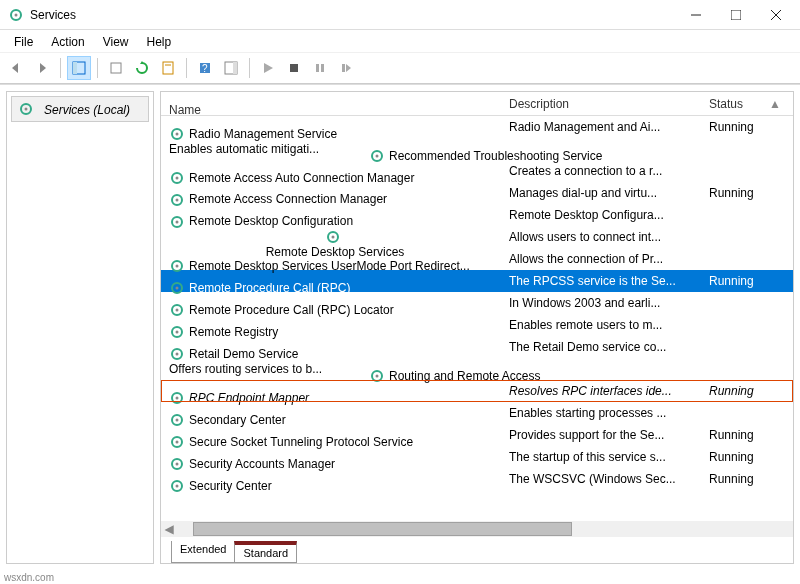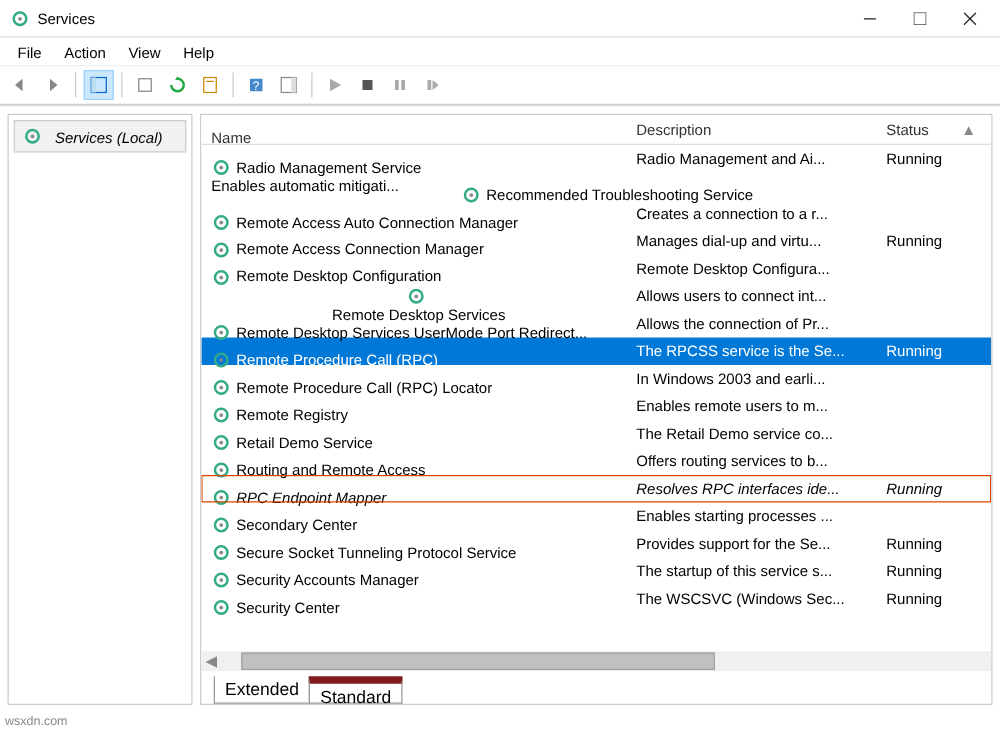--- a/index.html
+++ b/index.html
@@ -28,22 +28,22 @@
 .col-stat { width: 60px; }
 .rows { overflow-y: scroll; height: calc(100% - 24px - 16px); }
 .row { display: flex; align-items: center; height: 22px; padding: 0 4px; white-space: nowrap; }
 .row .cell { overflow: hidden; text-overflow: ellipsis; padding: 0 4px; }
 .row.selected { background: #0078d7; color: #fff; }
 .row.highlighted { outline: 1px solid #d40; outline-offset: -1px; font-style: italic; }
 .gearicon { width: 16px; height: 16px; flex-shrink: 0; margin-right: 4px; }
 .hscroll { height: 16px; background: #f0f0f0; display: flex; align-items: center; }
 .hscroll .thumb { height: 14px; background: #c0c0c0; border: 1px solid #a0a0a0; width: 60%; margin-left: 16px; }
 .tabs { display: flex; height: 22px; padding-left: 10px; margin-top: 4px; }
-.tab { padding: 2px 8px; border: 1px solid #999; border-top: none; margin-right: -1px; background: #fff; font-size: 14px; position: relative; }
-.tab.active { background: #fff; border-top: 6px solid #7f1d1d; z-index: 2; }
+.tab { padding: 2px 8px; border: 1px solid #999; border-top: none; margin-right: -1px; background: #fff; font-size: 11px; position: relative; }
+.tab.active { background: #fff; border-top: 4px solid #7f1d1d; z-index: 2; }
 .footer { height: 14px; font-size: 10px; color: #888; padding-left: 4px; display: flex; align-items: center; }
 .scrollbar-col { width: 12px; }
 </style>
 </head>
 <body>
 
 <div class="titlebar">
   <div class="title">
     <svg viewBox="0 0 16 16">
         <circle cx="8" cy="8" r="5" fill="none" stroke="#3a8" stroke-width="2"></circle>
@@ -285,28 +285,28 @@
               <svg class="gearicon" viewBox="0 0 16 16">
                 <circle cx="8" cy="8" r="5" fill="none" stroke="#3a8" stroke-width="2"></circle>
                 <circle cx="8" cy="8" r="1.5" fill="#888"></circle>
               </svg>
               <span>Retail Demo Service</span>
             </div>
             <div class="cell col-desc">The Retail Demo service co...</div>
             <div class="cell col-stat"></div>
           </div>
           <div class="row">
+            <div class="cell col-desc">Offers routing services to b...</div>
             <div class="cell col-name" style="display:flex;align-items:center;">
               <svg class="gearicon" viewBox="0 0 16 16">
                 <circle cx="8" cy="8" r="5" fill="none" stroke="#3a8" stroke-width="2"></circle>
                 <circle cx="8" cy="8" r="1.5" fill="#888"></circle>
               </svg>
               <span>Routing and Remote Access</span>
             </div>
-            <div class="cell col-desc">Offers routing services to b...</div>
             <div class="cell col-stat"></div>
           </div>
           <div class="row highlighted">
             <div class="cell col-name" style="display:flex;align-items:center;">
               <svg class="gearicon" viewBox="0 0 16 16">
                 <circle cx="8" cy="8" r="5" fill="none" stroke="#3a8" stroke-width="2"></circle>
                 <circle cx="8" cy="8" r="1.5" fill="#888"></circle>
               </svg>
               <span>RPC Endpoint Mapper</span>
             </div>

